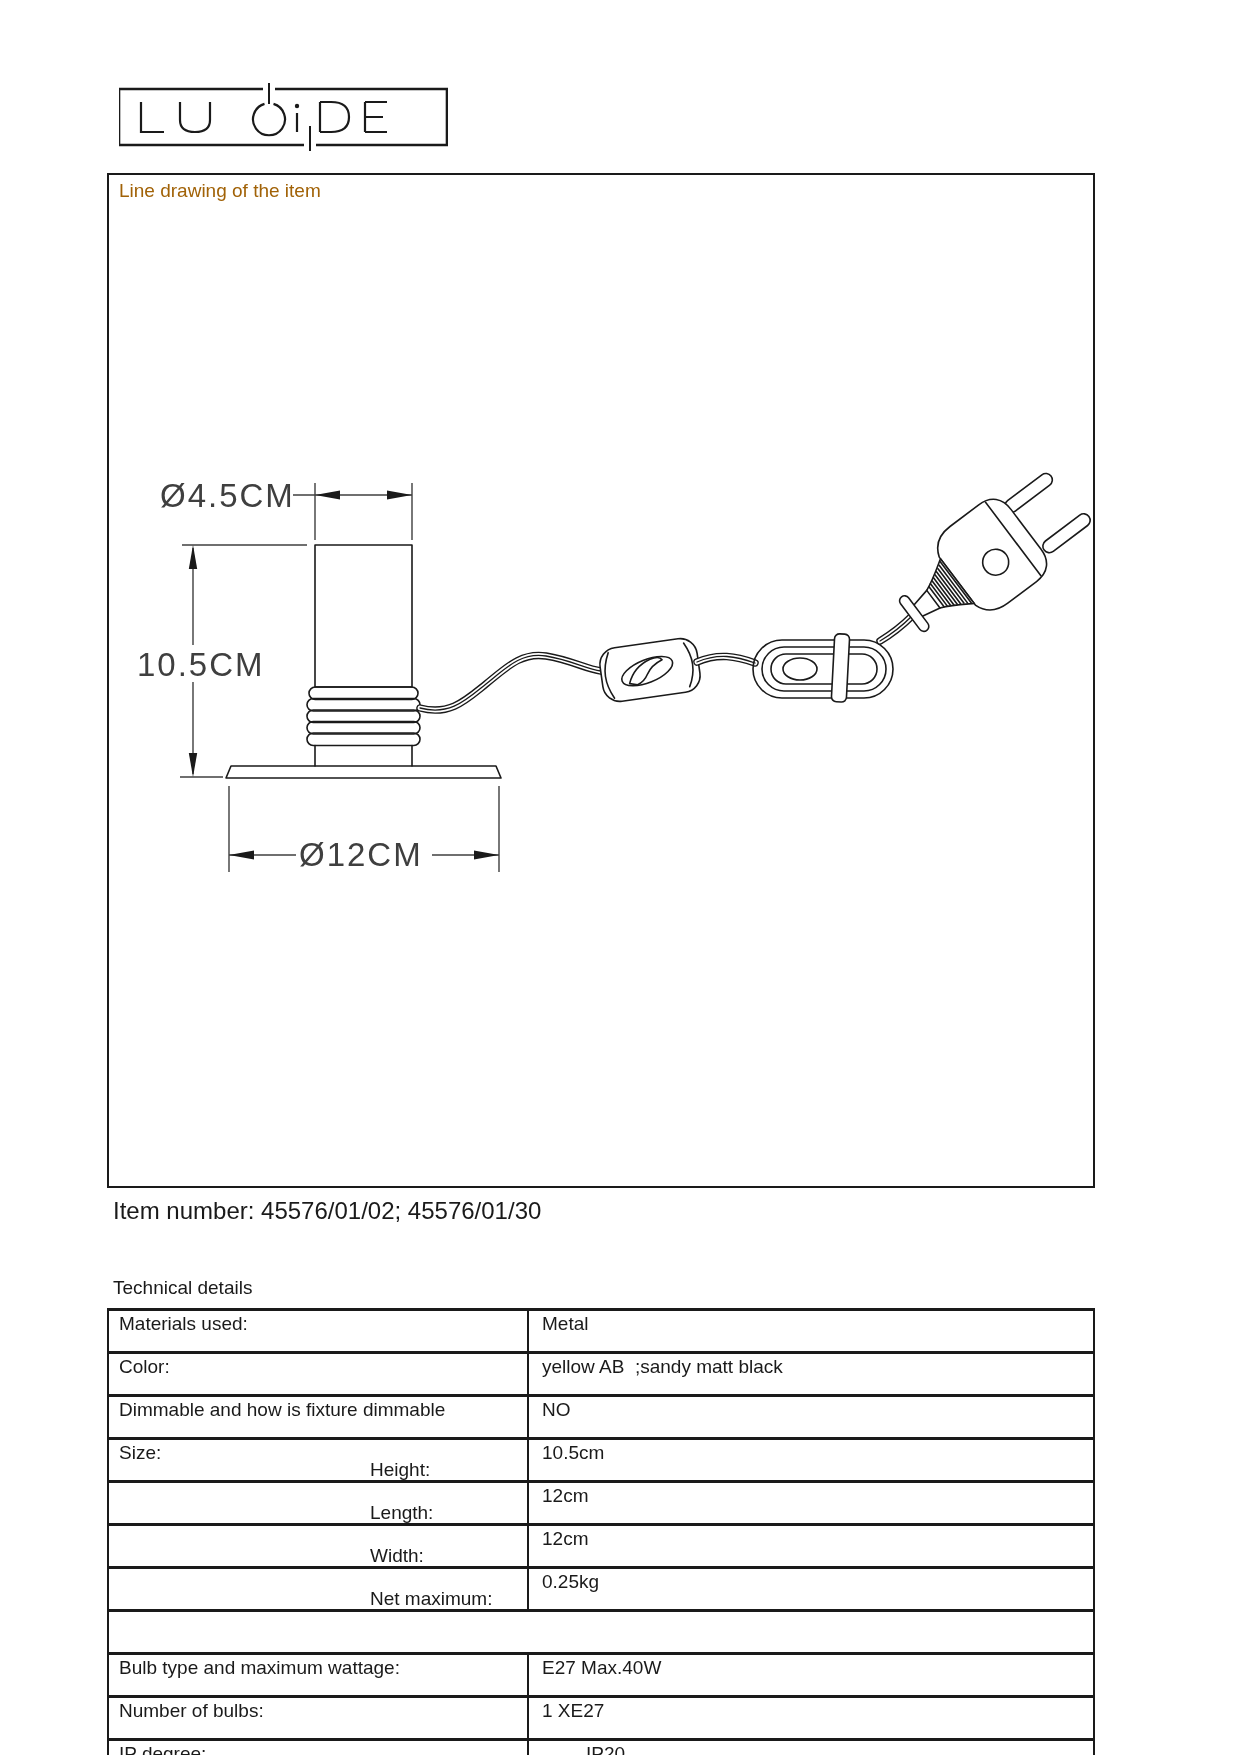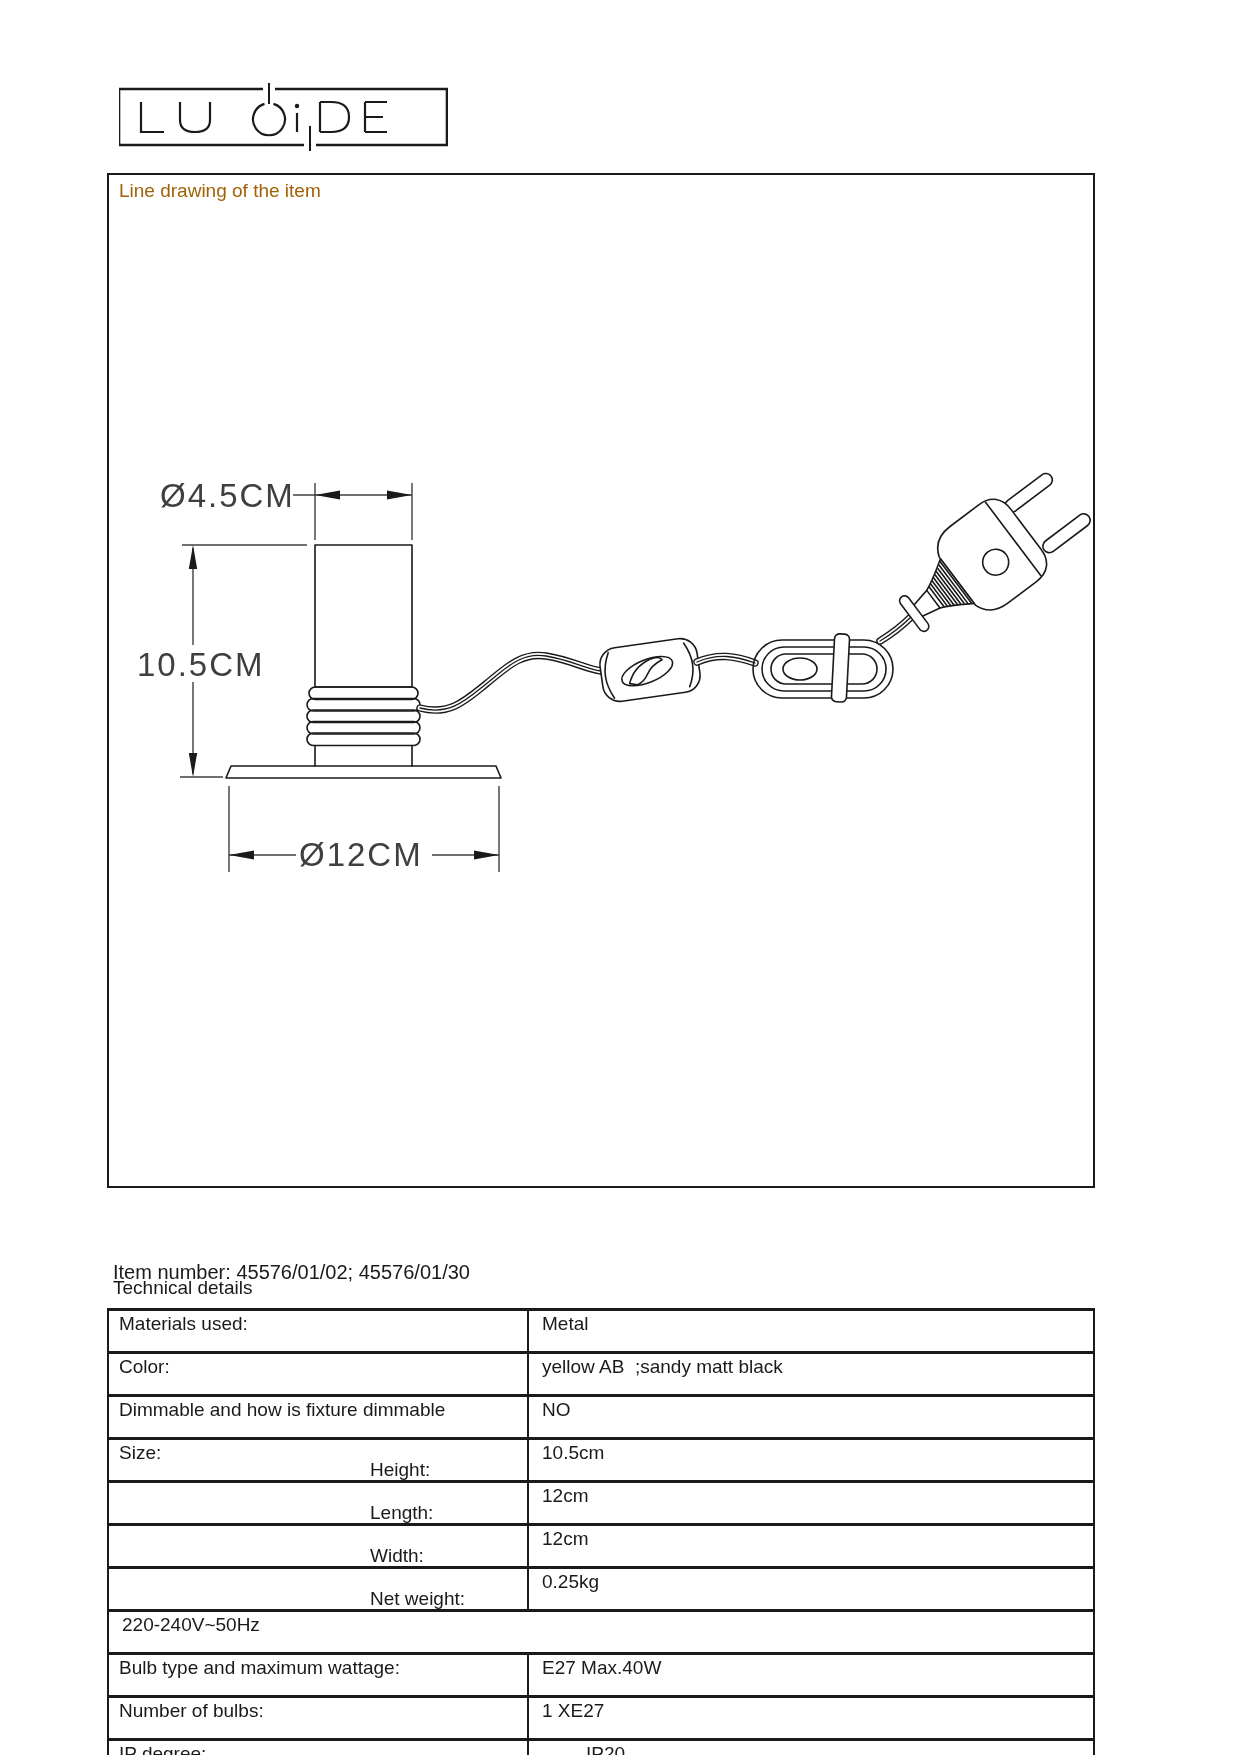--- a/index.html
+++ b/index.html
@@ -25,21 +25,21 @@
   .dimline{stroke:#3f3f3f;stroke-width:1.4;fill:none;}
   .dimarrow{fill:#1a1a1a;stroke:none;}
   .dimtext{
     font-family:"Liberation Sans",sans-serif;font-size:33px;fill:#3f3f3f;
     letter-spacing:2px;
   }
   .cable-outer{stroke:#1a1a1a;stroke-width:7.5;fill:none;stroke-linecap:round;}
   .cable-inner{stroke:#ffffff;stroke-width:4.8;fill:none;stroke-linecap:round;}
   .cable-core{stroke:#1a1a1a;stroke-width:1.3;fill:none;stroke-linecap:round;}
   
-  #item-number{left:113px;top:1261px;font-size:20px;}
+  #item-number{left:113px;top:1197px;font-size:24px;}
   #tech-heading{left:113px;top:1277px;font-size:19px;}
   
   #tech-table{
     left:107px;top:1308px;width:988px;
     border:2px solid #1a1a1a;border-top-width:3px;border-bottom-width:3px;
     box-sizing:border-box;font-size:19px;
   }
   .trow{display:flex;height:43px;box-sizing:border-box;border-bottom:3px solid #1a1a1a;}
   .trow:last-child{border-bottom:none;gap:44px;}
   .tcell{box-sizing:border-box;line-height:25px;white-space:pre;overflow:hidden;}
@@ -209,25 +209,24 @@
   </div>
   <div class="trow">
     <div class="tcell label"><span></span><span class="sublabel">Length:</span></div>
     <div class="tcell value">12cm</div>
   </div>
   <div class="trow">
     <div class="tcell label"><span></span><span class="sublabel">Width:</span></div>
     <div class="tcell value">12cm</div>
   </div>
   <div class="trow">
-    <div class="tcell label"><span></span><span class="sublabel">Net weight:</span></div>
+    <div class="tcell label"><span></span><span class="sublabel">Net maximum:</span></div>
     <div class="tcell value">0.25kg</div>
   </div>
   <div class="trow">
-    <div class="tcell value">220-240V~50Hz</div>
   </div>
   <div class="trow">
     <div class="tcell label"><span>Bulb type and maximum wattage:</span><span class="sublabel"></span></div>
     <div class="tcell value">E27 Max.40W</div>
   </div>
   <div class="trow">
     <div class="tcell label"><span>Number of bulbs:</span><span class="sublabel"></span></div>
     <div class="tcell value">1 XE27</div>
   </div>
   <div class="trow">

